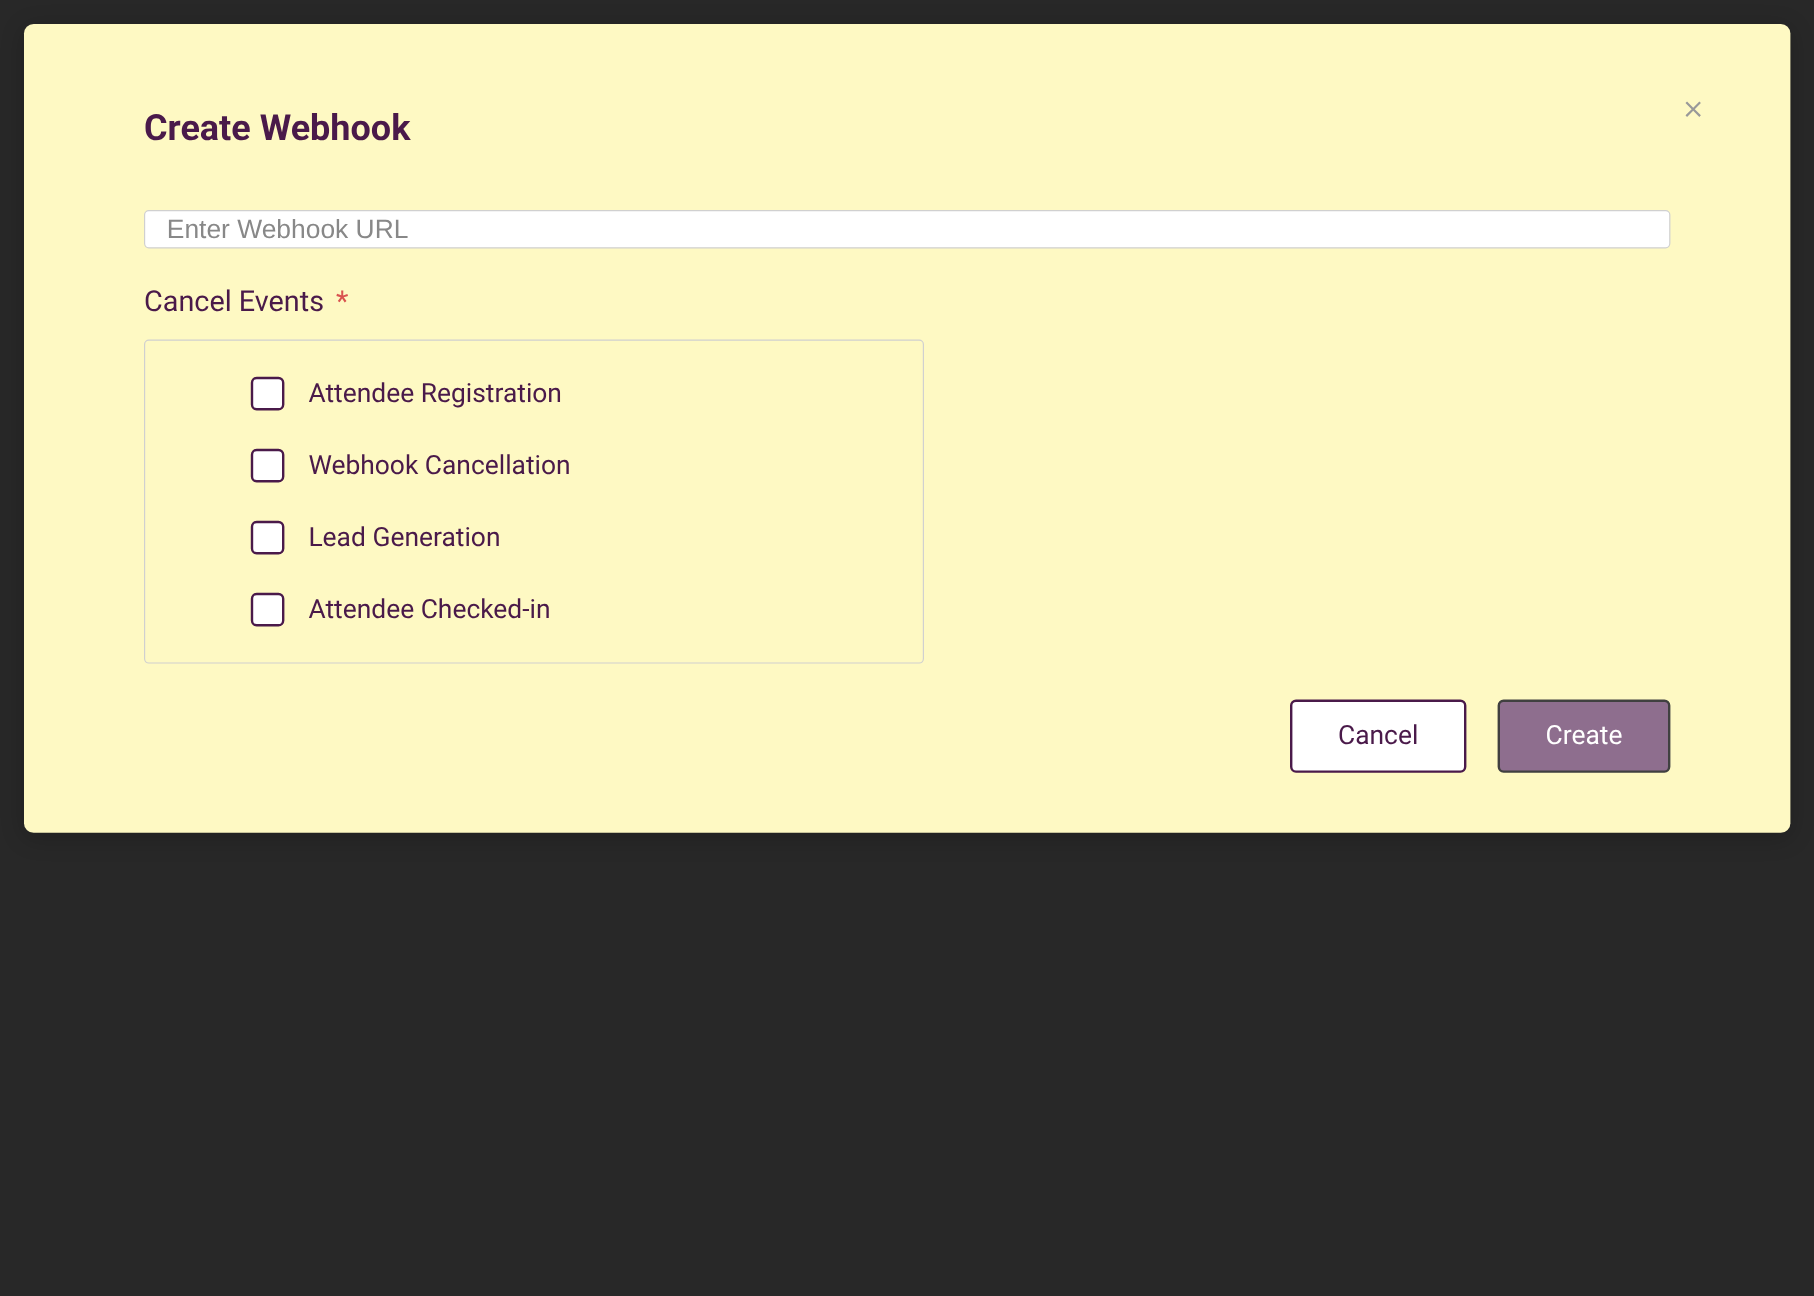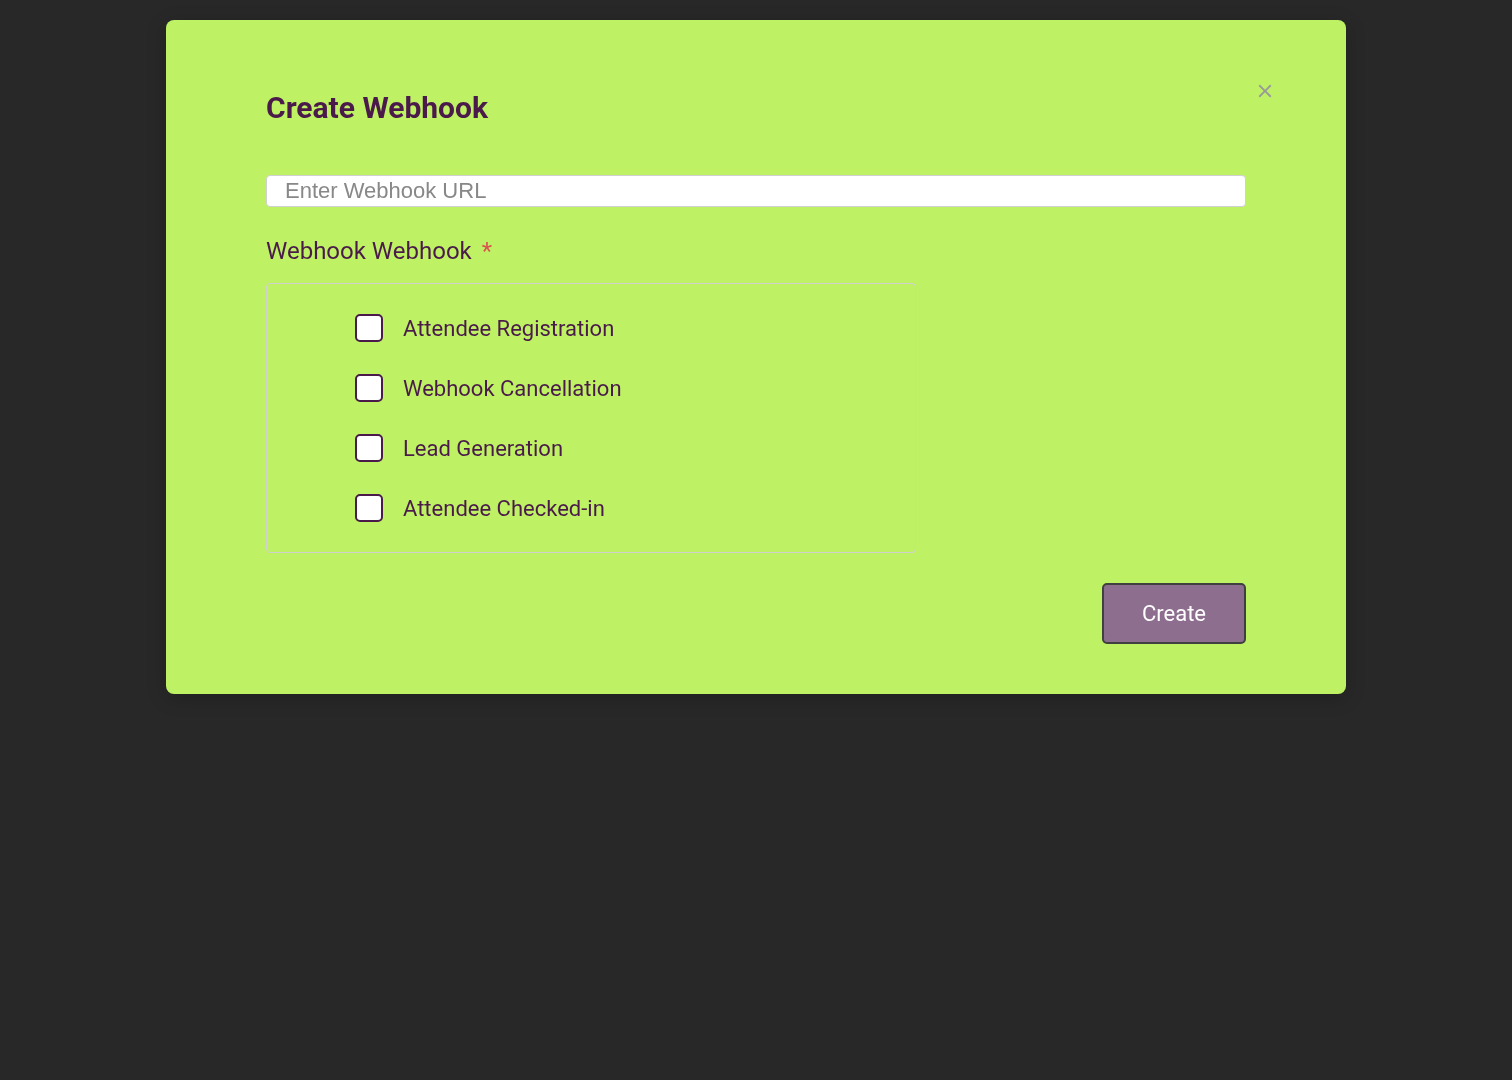--- a/index.html
+++ b/index.html
@@ -13,23 +13,23 @@
       background: #282828;
       width: 1512px;
       height: 1080px;
       display: flex;
       align-items: flex-start;
       justify-content: center;
       padding-top: 20px;
     }
     
     .modal {
-      background: #bef264;
+      background: #fef9c3;
       border-radius: 8px;
-      width: 1180px;
+      width: 1472px;
       padding: 70px 100px 50px 100px;
       position: relative;
       box-shadow: 0 4px 20px rgba(0,0,0,0.2);
     }
     
     .close-btn {
       position: absolute;
       top: 60px;
       right: 70px;
       background: none;
@@ -168,21 +168,21 @@
   </button>
 
   <h2 class="modal-title">Create Webhook</h2>
 
   <div class="form-group">
     <input type="text" class="form-input" placeholder="Enter Webhook URL" style="">
   </div>
 
   <div class="form-group">
     <label class="form-label">
-      <span>Webhook Webhook</span>
+      <span>Cancel Events</span>
       <span class="required">*</span>
     </label>
 
     <div class="events-box">
       <div class="event-item">
         <input type="checkbox" class="checkbox" style="">
         <label class="event-label">Attendee Registration</label>
       </div>
       <div class="event-item">
         <input type="checkbox" class="checkbox" style="">
@@ -193,15 +193,16 @@
         <label class="event-label">Lead Generation</label>
       </div>
       <div class="event-item">
         <input type="checkbox" class="checkbox" style="">
         <label class="event-label">Attendee Checked-in</label>
       </div>
     </div>
   </div>
 
   <div class="modal-footer">
+    <button class="btn btn-cancel">Cancel</button>
     <button class="btn btn-create">Create</button>
   </div>
 </div>
 
 </body></html>

